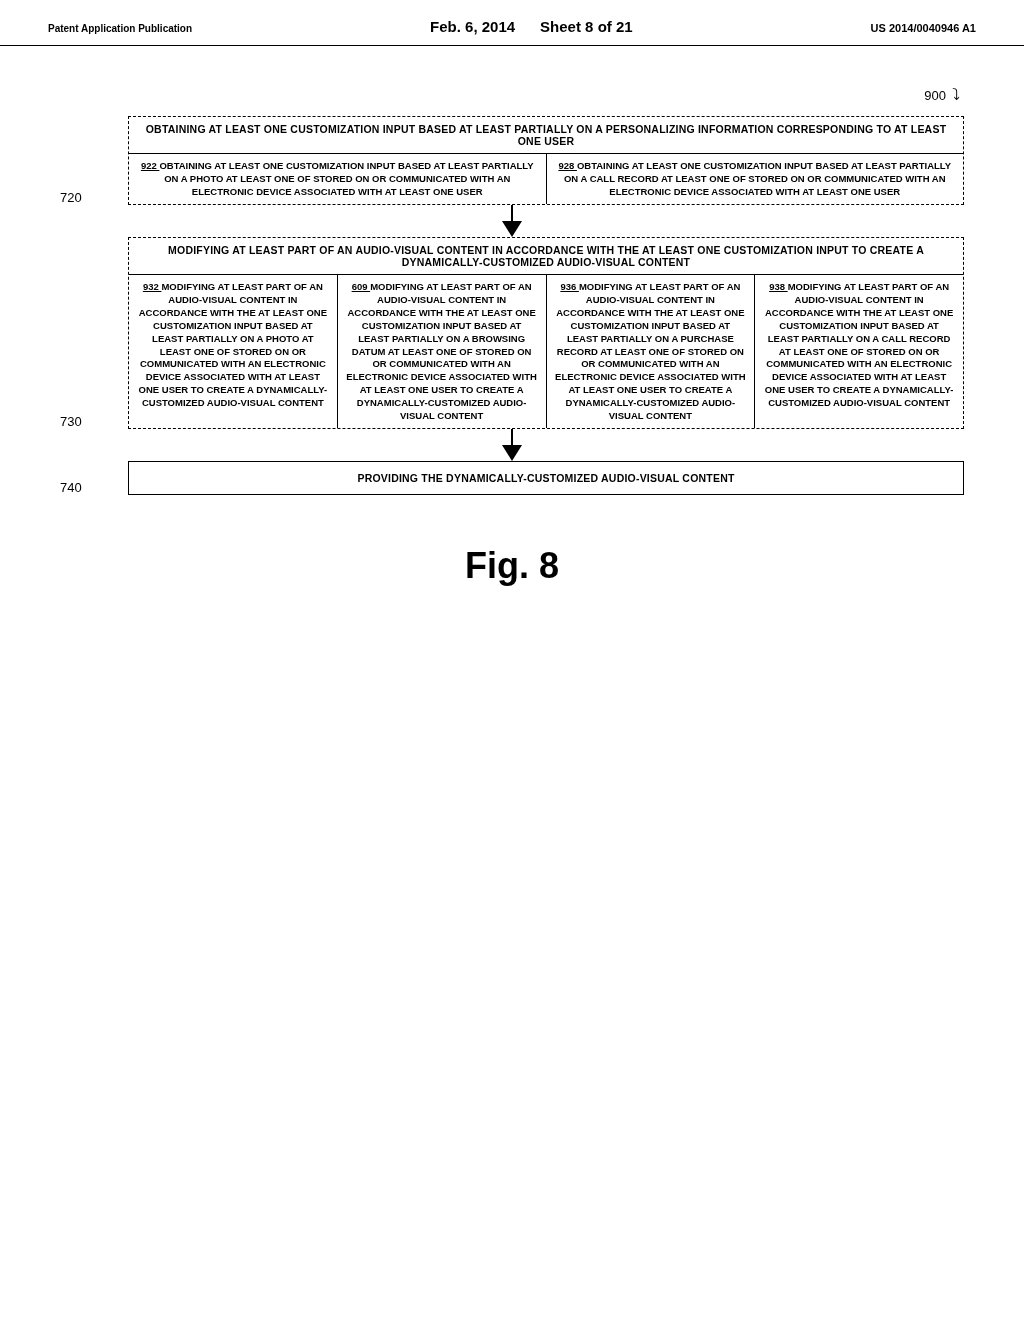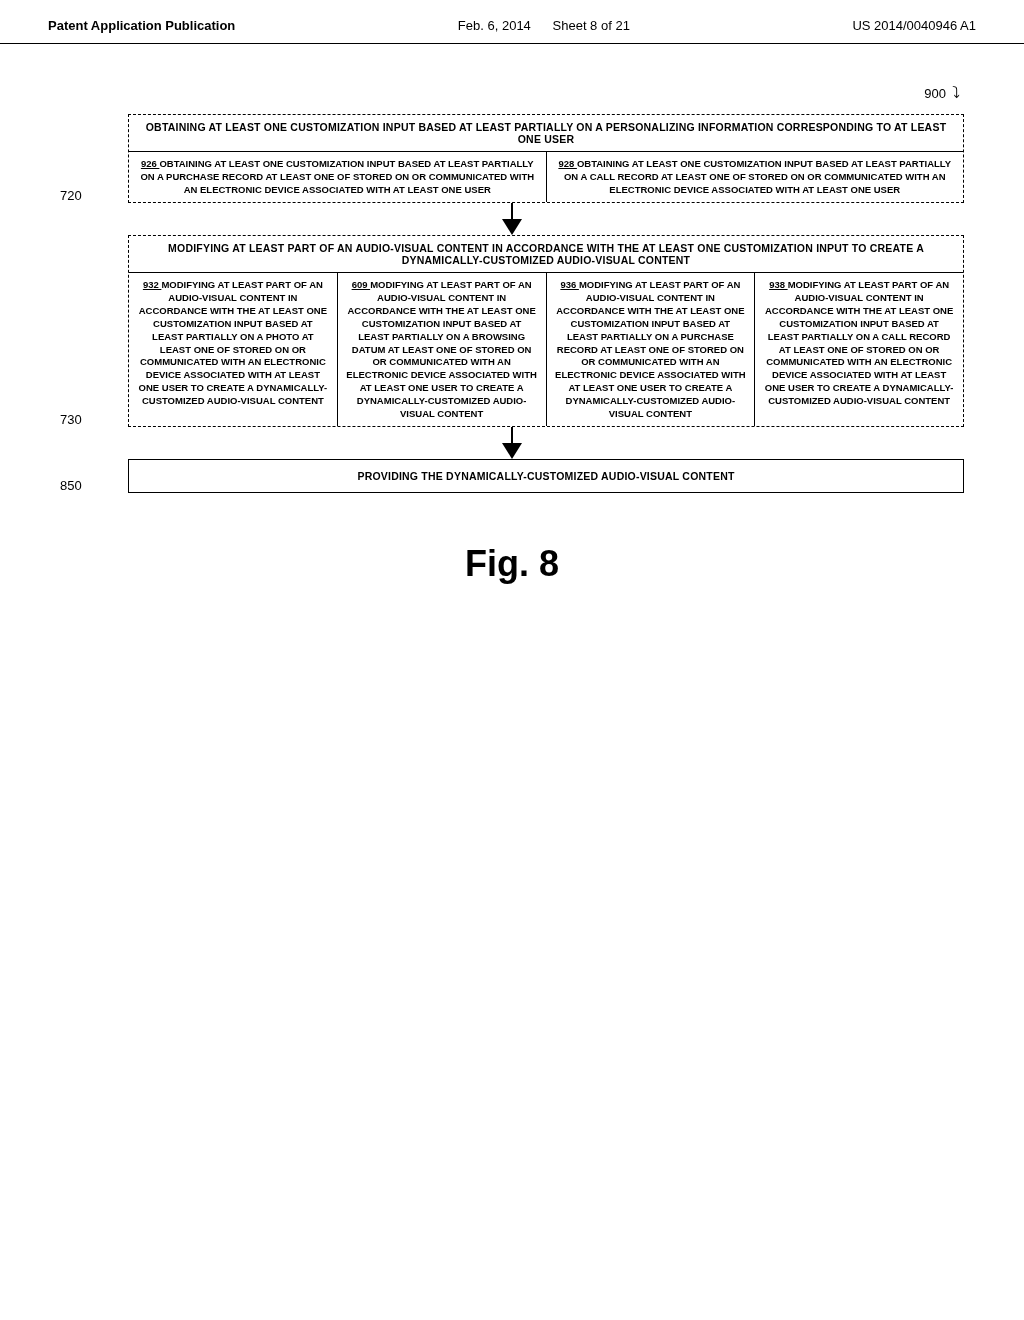--- a/index.html
+++ b/index.html
@@ -13,31 +13,31 @@
 
     
     .page-header {
       display: flex;
       justify-content: space-between;
       align-items: baseline;
       padding: 18px 48px 10px 48px;
       border-bottom: 1px solid #000;
     }
     .header-left {
-      font-size: 13px;
+      font-size: 10px;
       font-weight: bold;
     }
     .header-center {
-      font-size: 13px;
-      font-weight: normal;
+      font-size: 15px;
+      font-weight: bold;
       text-align: center;
     }
     .header-right {
-      font-size: 13px;
-      font-weight: normal;
+      font-size: 11px;
+      font-weight: bold;
     }
 
     
     .main-content {
       padding: 40px 60px 40px 60px;
     }
 
     
     .outer-box {
       border: 1.5px solid #000;
@@ -173,21 +173,21 @@
     <span class="ref-900-arrow">⤵</span>
   </div>
 
   <div class="section-row">
     <div class="section-num">720</div>
     <div class="section-box-wrapper">
       <div class="outer-box dashed-box">
         <div class="box-header">OBTAINING AT LEAST ONE CUSTOMIZATION INPUT BASED AT LEAST PARTIALLY ON A PERSONALIZING INFORMATION CORRESPONDING TO AT LEAST ONE USER</div>
         <div class="inner-cols">
 
-            <div class="inner-col"><span class="col-num">926 </span>OBTAINING AT LEAST ONE CUSTOMIZATION INPUT BASED AT LEAST PARTIALLY ON A PURCHASE RECORD AT LEAST ONE OF STORED ON OR COMMUNICATED WITH AN ELECTRONIC DEVICE ASSOCIATED WITH AT LEAST ONE USER</div>
+        <div class="inner-col"><span class="col-num">922 </span>OBTAINING AT LEAST ONE CUSTOMIZATION INPUT BASED AT LEAST PARTIALLY ON A PHOTO AT LEAST ONE OF STORED ON OR COMMUNICATED WITH AN ELECTRONIC DEVICE ASSOCIATED WITH AT LEAST ONE USER</div>
             <div class="inner-col"><span class="col-num">928 </span>OBTAINING AT LEAST ONE CUSTOMIZATION INPUT BASED AT LEAST PARTIALLY ON A CALL RECORD AT LEAST ONE OF STORED ON OR COMMUNICATED WITH AN ELECTRONIC DEVICE ASSOCIATED WITH AT LEAST ONE USER</div>
           </div>
       </div>
     </div>
   </div>
 
   <div class="arrow-container">
     <div style="display:flex;flex-direction:column;align-items:center;">
       <div class="arrow-line"></div>
       <div class="arrow-down"></div>
@@ -211,21 +211,21 @@
   </div>
 
   <div class="arrow-container">
     <div style="display:flex;flex-direction:column;align-items:center;">
       <div class="arrow-line"></div>
       <div class="arrow-down"></div>
     </div>
   </div>
 
   <div class="section-row">
-    <div class="section-num">850</div>
+    <div class="section-num">740</div>
     <div class="section-box-wrapper">
       <div class="simple-box">PROVIDING THE DYNAMICALLY-CUSTOMIZED AUDIO-VISUAL CONTENT</div>
     </div>
   </div>
 
   <div class="fig-label">Fig. 8</div>
 
 </div>
 
 </body></html>

